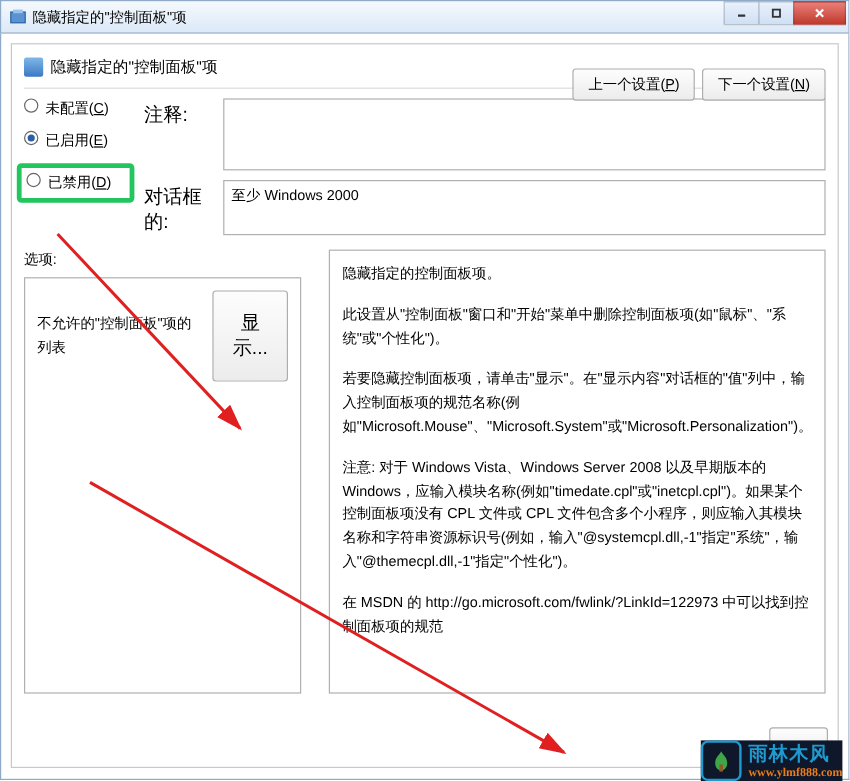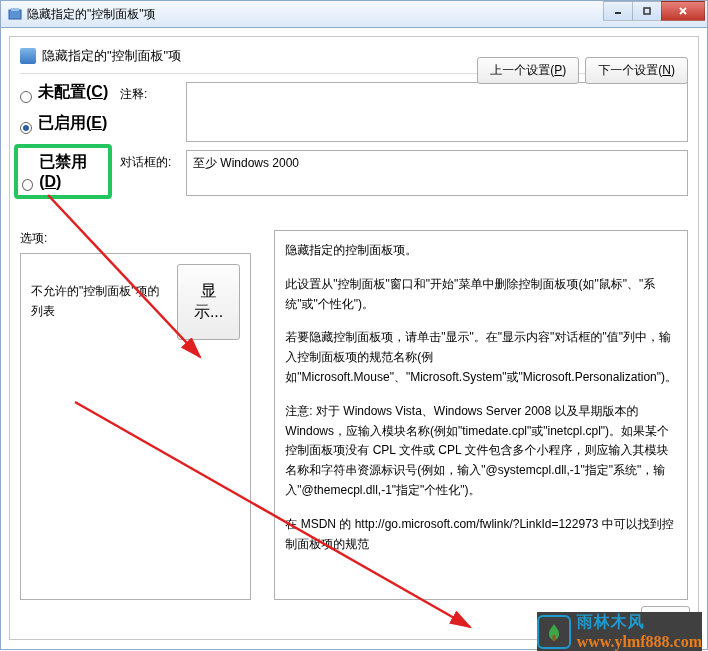--- a/index.html
+++ b/index.html
@@ -25,57 +25,57 @@
     .header-title { font-size: 13px; color: #000; }
     .nav-buttons { position: absolute; right: 10px; top: 20px; display: flex; gap: 6px; padding-left: 23px; }
     .btn { padding: 4px 12px; border: 1px solid #adadad; background: linear-gradient(#fdfdfd,#ececec); border-radius: 3px; font-size: 12px; cursor: pointer; }
     .btn u { text-decoration: underline; }
     
     .divider { border-top: 1px solid #ddd; margin: 8px 0; }
     
     
     .config-row { display: flex; align-items: flex-start; margin-top: 4px; }
     .radio-group { width: 90px; }
-    .radio-item { display: flex; align-items: flex-end; margin-bottom: 10px; font-size: 16px; font-weight: bold; }
+    .radio-item { display: flex; align-items: flex-start; margin-bottom: 10px; font-size: 12px; }
     .radio { width: 12px; height: 12px; border-radius: 50%; border: 1px solid #666; margin-right: 6px; display: inline-flex; align-items: center; justify-content: center; background: #fff; }
     .radio.checked::after { content: ""; width: 6px; height: 6px; background: #2a5fa8; border-radius: 50%; }
     .radio-label { cursor: default; }
     .radio-label u { text-decoration: underline; }
     .red-box { border: 4px solid #22c55e; border-radius: 4px; padding: 4px 4px; margin-left: -6px; margin-right: -2px; }
     
     .right-fields { flex: 1; margin-left: 10px; }
     .field-row { display: flex; align-items: flex-start; margin-bottom: 8px; }
-    .field-label { width: 66px; font-size: 12px; padding-top: 4px; }
+    .field-label { width: 66px; font-size: 16px; padding-top: 4px; }
     .textarea { flex: 1; height: 60px; border: 1px solid #b0b0b0; background: #fff; resize: none; padding: 2px; }
     .platform-box { flex: 1; height: 46px; border: 1px solid #b0b0b0; padding: 4px 6px; font-size: 12px; overflow-y: auto; }
     
     
-    .columns { display: flex; margin-top: 26px; gap: 23px; height: 370px; }
+    .columns { display: flex; margin-top: 4px; gap: 23px; height: 370px; }
     .col { flex: 1; display: flex; flex-direction: column; }
     .col-label { font-size: 12px; margin-bottom: 6px; }
     .col-box { flex: 1; border: 1px solid #b0b0b0; padding: 10px; font-size: 12px; overflow-y: auto; line-height: 1.65; position: relative; }
     
     .opt-line { display: flex; align-items: center; gap: 6px; }
     .show-btn { padding: 16px 10px; border: 1px solid #adadad; background: linear-gradient(#fdfdfd,#ececec); border-radius: 3px; font-size: 16px; cursor: pointer; }
     
     .help-text p { margin-bottom: 14px; }
     
     
     .bottom-bar { position: absolute; bottom: 8px; right: 8px; }
     .bottom-btn { padding: 4px 18px; border: 1px solid #adadad; background: linear-gradient(#fdfdfd,#ececec); border-radius: 3px; }
 
     
     .arrow-svg { position: absolute; pointer-events: none; }
     
     
-    .watermark { position: absolute; right: 6px; bottom: 0px; display: flex; align-items: center; gap: 6px; background: #404040; }
+    .watermark { position: absolute; right: 6px; bottom: 0px; display: flex; align-items: center; gap: 6px; background: #0f172a; }
     .wm-icon { width: 34px; height: 34px; border: 2px solid #1d9bd1; border-radius: 6px; display: flex; align-items: center; justify-content: center; font-size: 18px; color:#1d9bd1; }
     .wm-text { display: flex; flex-direction: column; font-family: "Microsoft YaHei"; }
     .wm-cn { font-size: 16px; color: #1d9bd1; font-weight: 600; letter-spacing: 1px; }
-    .wm-url { font-size: 16px; color: #e97c1b; font-weight: 600; }
+    .wm-url { font-size: 10px; color: #e97c1b; font-weight: 600; }
   </style>
 </head>
 <body>
 
 <div class="titlebar">
   <span class="titlebar-icon">
     <svg width="14" height="14" viewBox="0 0 14 14">
         <rect x="1" y="3" width="12" height="9" fill="#5b93d2" stroke="#2a5fa8"></rect>
         <rect x="3" y="1" width="8" height="3" fill="#9cc3ec"></rect>
       </svg>

